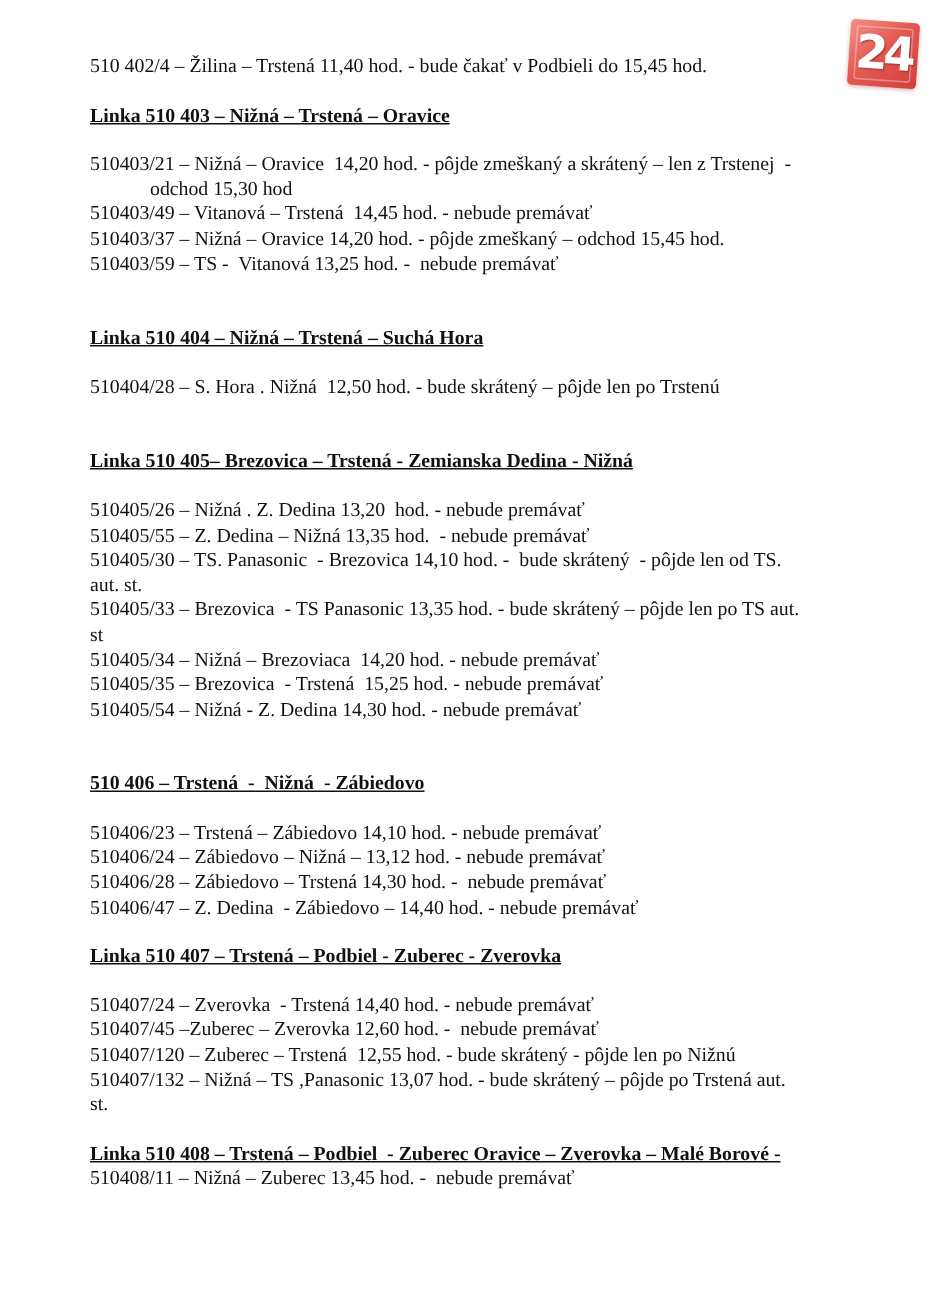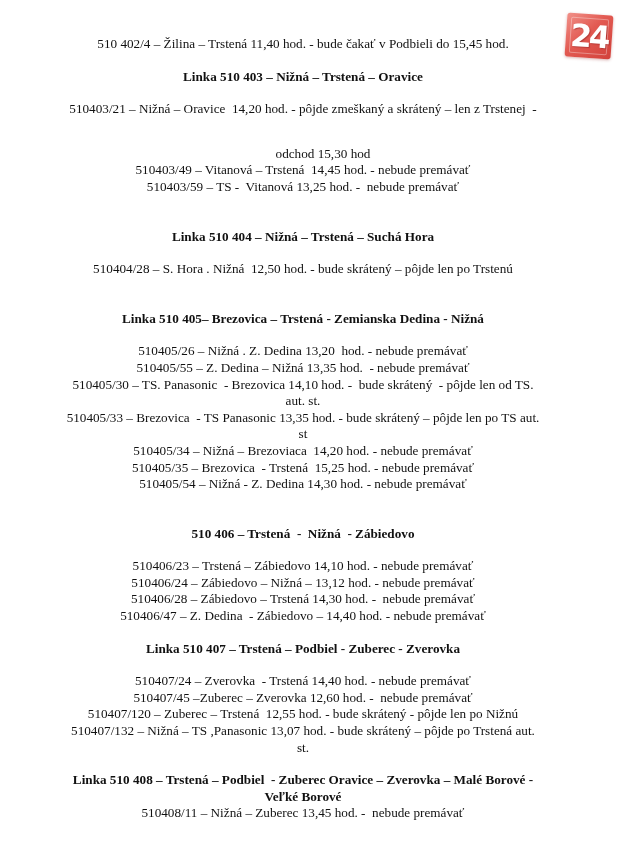--- a/index.html
+++ b/index.html
@@ -3,24 +3,24 @@
   <meta charset="utf-8">
   <style>
     html, body { margin: 0; padding: 0; background: #ffffff; }
     body {
       width: 628px; height: 864px; position: relative; overflow: hidden;
       font-family: "Liberation Serif", "DejaVu Serif", serif;
       color: #111111;
       font-size: 13.2px;
       line-height: 16.6px;
     }
-    .page { position: absolute; left: 43px; top: 36px; width: 520px; text-align: center; }
+    .page { position: absolute; left: 60px; top: 36px; width: 520px; }
     .line { white-space: pre; }
-    .indent { padding-left: 40px; margin-top: 28px; }
-    .heading { font-weight: bold; white-space: pre; }
+    .indent { padding-left: 40px; }
+    .heading { font-weight: bold; text-decoration: underline; white-space: pre; }
     .gap-s { height: 16px; }
     .gap-m { height: 33px; }
 
     .logo {
       position: absolute; left: 566px; top: 14px; width: 46px; height: 44px;
       transform: rotate(4deg);
       background: linear-gradient(135deg, #f19189 0%, #e25a52 45%, #d2413b 100%);
       border-radius: 3px;
       box-shadow: 0 1px 3px rgba(150,40,40,0.35);
     }
@@ -49,20 +49,21 @@
 <div class="page">
 
   <div class="line">510 402/4 – Žilina – Trstená 11,40 hod. - bude čakať v Podbieli do 15,45 hod.</div>
   <div class="gap-s"></div>
 
   <div class="heading">Linka 510 403 – Nižná – Trstená – Oravice</div>
   <div class="gap-s"></div>
   <div class="line">510403/21 – Nižná – Oravice  14,20 hod. - pôjde zmeškaný a skrátený – len z Trstenej  -</div>
   <div class="line indent">odchod 15,30 hod</div>
   <div class="line">510403/49 – Vitanová – Trstená  14,45 hod. - nebude premávať</div>
+  <div class="line">510403/37 – Nižná – Oravice 14,20 hod. - pôjde zmeškaný – odchod 15,45 hod.</div>
   <div class="line">510403/59 – TS -  Vitanová 13,25 hod. -  nebude premávať</div>
   <div class="gap-m"></div>
 
   <div class="heading">Linka 510 404 – Nižná – Trstená – Suchá Hora</div>
   <div class="gap-s"></div>
   <div class="line">510404/28 – S. Hora . Nižná  12,50 hod. - bude skrátený – pôjde len po Trstenú</div>
   <div class="gap-m"></div>
 
   <div class="heading">Linka 510 405– Brezovica – Trstená - Zemianska Dedina - Nižná</div>
   <div class="gap-s"></div>
@@ -88,16 +89,15 @@
   <div class="heading">Linka 510 407 – Trstená – Podbiel - Zuberec - Zverovka</div>
   <div class="gap-s"></div>
   <div class="line">510407/24 – Zverovka  - Trstená 14,40 hod. - nebude premávať</div>
   <div class="line">510407/45 –Zuberec – Zverovka 12,60 hod. -  nebude premávať</div>
   <div class="line">510407/120 – Zuberec – Trstená  12,55 hod. - bude skrátený - pôjde len po Nižnú</div>
   <div class="line">510407/132 – Nižná – TS ,Panasonic 13,07 hod. - bude skrátený – pôjde po Trstená aut.</div>
   <div class="line">st.</div>
   <div class="gap-s"></div>
 
   <div class="heading">Linka 510 408 – Trstená – Podbiel  - Zuberec Oravice – Zverovka – Malé Borové -</div>
-  <div class="heading">Veľké Borové</div>
   <div class="line">510408/11 – Nižná – Zuberec 13,45 hod. -  nebude premávať</div>
 
 </div>
 
 </body></html>

